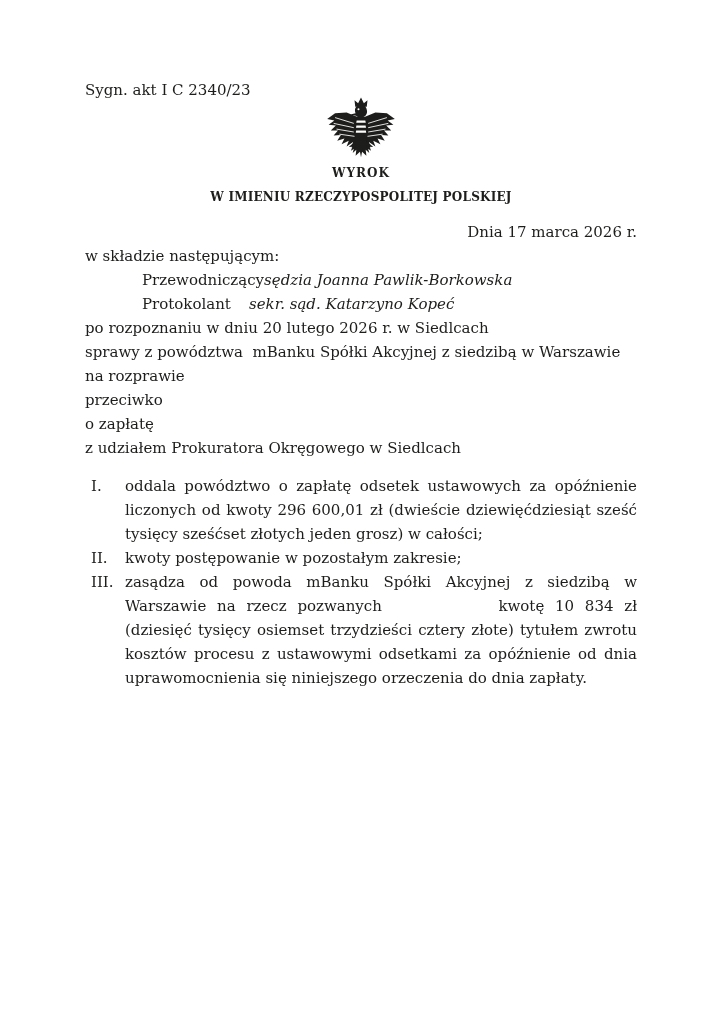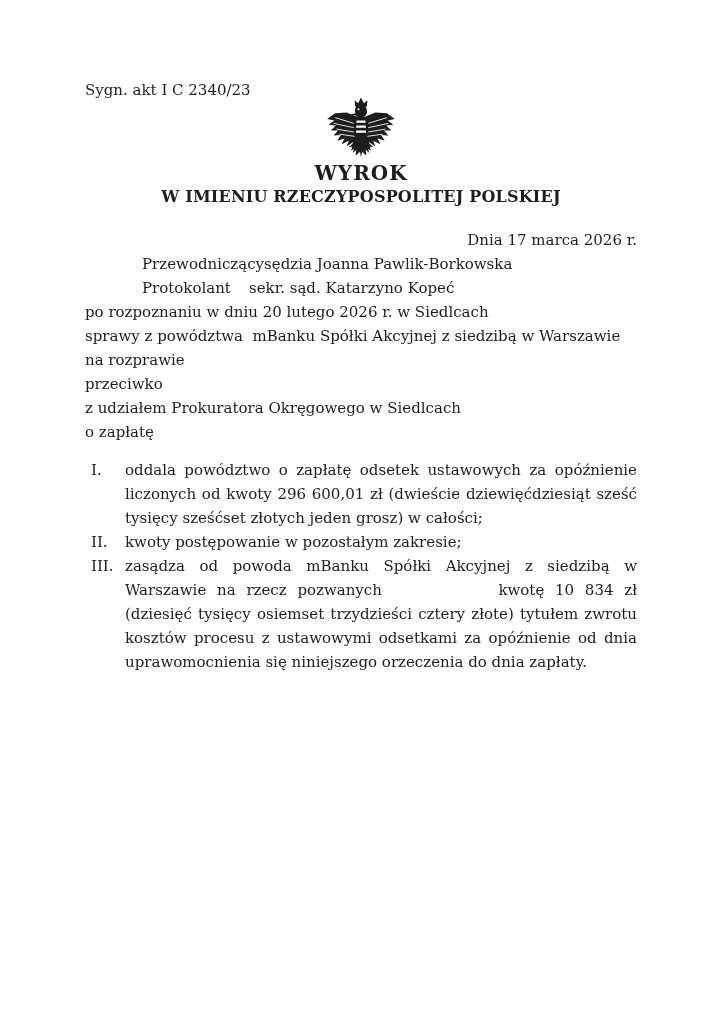--- a/index.html
+++ b/index.html
@@ -29,53 +29,54 @@
     margin-top: -6px;
   }
   .emblem-wrap svg {
     height: 72px;
     width: auto;
     display: inline-block;
   }
   .title {
     text-align: center;
     font-weight: bold;
-    font-size: 20px;
+    font-size: 12px;
     letter-spacing: 1px;
     line-height: 22px;
     margin-top: -6px;
   }
   .subtitle {
     text-align: center;
     font-weight: bold;
-    font-size: 16px;
+    font-size: 12px;
     letter-spacing: 0.2px;
     line-height: 22px;
     margin-top: 2px;
   }
   .date-line {
     text-align: right;
     line-height: 24px;
-    margin-top: 20px;
+    margin-top: 12px;
   }
   .doc-line {
     line-height: 24px;
     white-space: pre-wrap;
   }
   .panel-row {
     display: flex;
     line-height: 24px;
     padding-left: 57px;
   }
   .panel-role {
     flex: 0 0 107px;
     white-space: nowrap;
   }
   .panel-person {
     white-space: pre-wrap;
+    font-style: italic;
   }
   .rulings {
     list-style: none;
     margin: 14px 0 0 0;
     padding: 0;
   }
   .rulings li {
     position: relative;
     padding-left: 40px;
     text-align: justify;
@@ -132,36 +133,37 @@
       </g>
     </svg>
   </div>
 
   <div class="title">WYROK</div>
 
   <div class="subtitle">W IMIENIU RZECZYPOSPOLITEJ POLSKIEJ</div>
 
   <div class="date-line">Dnia 17 marca 2026 r.</div>
 
+  <div class="doc-line">w składzie następującym:</div>
 
   <div class="panel-row">
     <span class="panel-role">Przewodniczący</span>
     <span class="panel-person">sędzia Joanna Pawlik-Borkowska</span>
   </div>
   <div class="panel-row">
     <span class="panel-role">Protokolant</span>
     <span class="panel-person">sekr. sąd. Katarzyno Kopeć</span>
   </div>
 
   <div class="doc-line">po rozpoznaniu w dniu 20 lutego 2026 r. w Siedlcach</div>
   <div class="doc-line">sprawy z powództwa  mBanku Spółki Akcyjnej z siedzibą w Warszawie</div>
   <div class="doc-line">na rozprawie</div>
   <div class="doc-line">przeciwko</div>
+  <div class="doc-line">o zapłatę</div>
   <div class="doc-line">z udziałem Prokuratora Okręgowego w Siedlcach</div>
-  <div class="doc-line">o zapłatę</div>
 
   <ol class="rulings">
     <li>
       <span class="num">I.</span>
       <span class="ruling-text">oddala powództwo o zapłatę odsetek ustawowych za opóźnienie liczonych od kwoty 296&nbsp;600,01 zł (dwieście dziewięćdziesiąt sześć tysięcy sześćset złotych jeden grosz) w całości;</span>
     </li>
     <li>
       <span class="num">II.</span>
       <span class="ruling-text">kwoty postępowanie w pozostałym zakresie;</span>
     </li>

